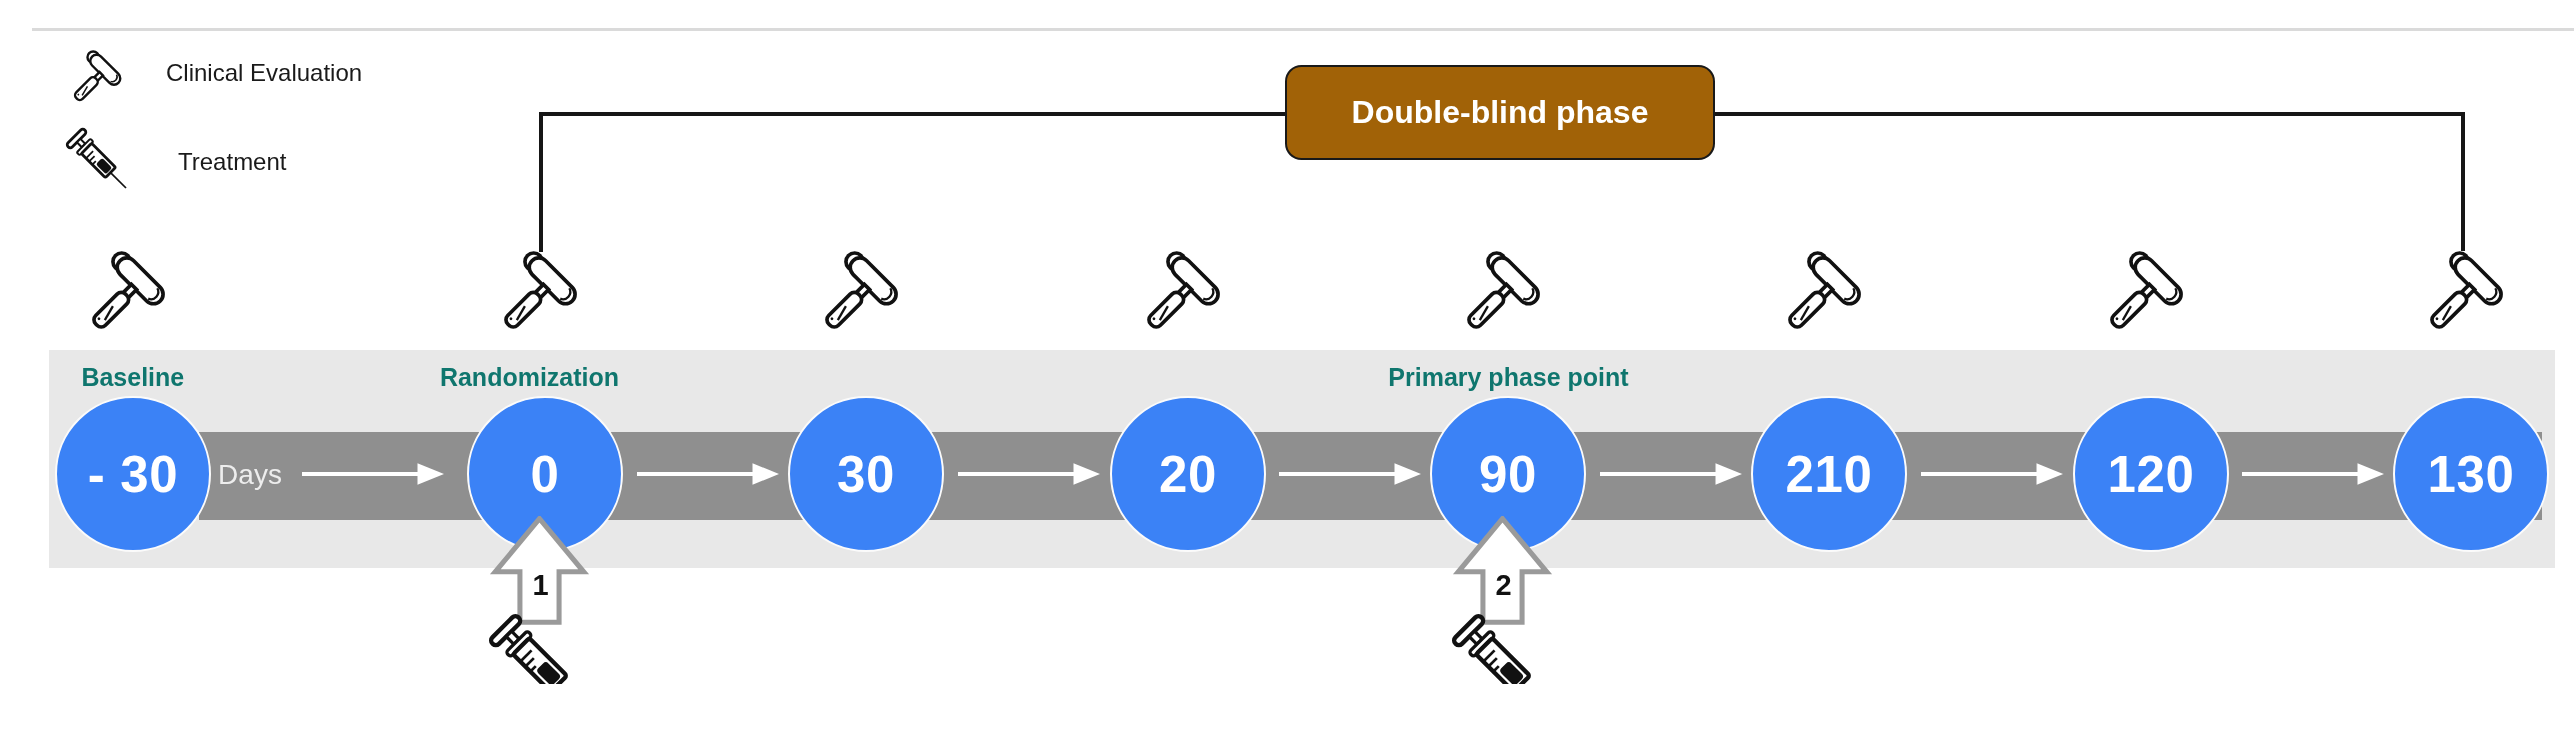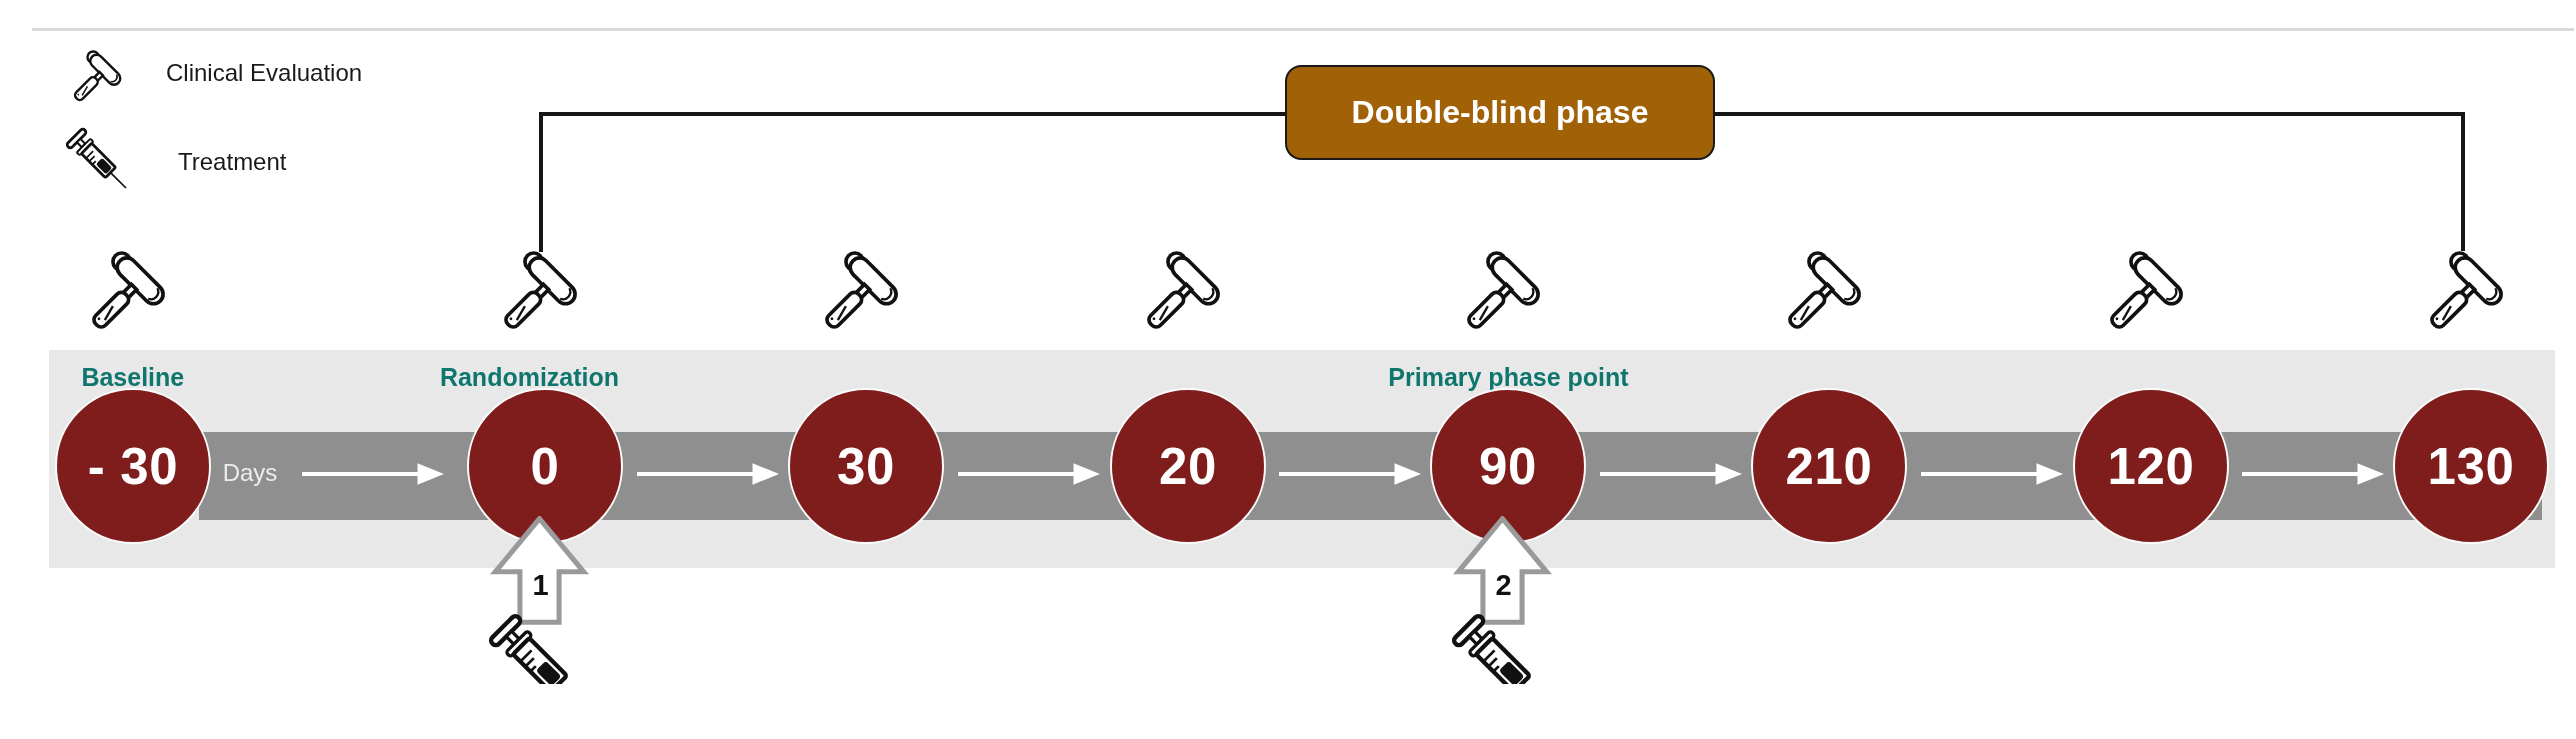--- a/index.html
+++ b/index.html
@@ -17,24 +17,24 @@
              border:2.5px solid #191919;border-radius:16.4px;box-sizing:border-box;
              display:flex;align-items:center;justify-content:center;
              color:#ffffff;font-size:32px;z-index:5;font-weight:bold;}
   
   .band-light{left:49px;top:350px;width:2506px;height:218px;background:#e8e8e8;z-index:0;}
   .band-dark{left:199px;top:432px;width:2343px;height:88px;background:#8f8f8f;z-index:1;}
   
   .pt-label{top:363px;width:253px;text-align:center;color:#0f766e;font-size:25px;
             font-weight:bold;z-index:2;white-space:nowrap;}
   .days-label{left:214px;top:459px;width:72px;text-align:center;color:#ededed;
-              font-size:24px;z-index:2;}
-  
-  .node{width:156px;height:156px;border-radius:50%;background:#7f1d1d;
-        border:2.5px solid #fbfbfb;box-sizing:border-box;top:388px;z-index:3;
+              font-size:28px;z-index:2;}
+  
+  .node{width:156px;height:156px;border-radius:50%;background:#3b82f6;
+        border:2.5px solid #fbfbfb;box-sizing:border-box;top:396px;z-index:3;
         display:flex;align-items:center;justify-content:center;}
   .node span{color:#ffffff;font-size:51px;font-weight:bold;letter-spacing:0.6px;white-space:nowrap;}
   
   .harrow{top:460px;width:142px;height:28px;z-index:2;}
   
   .hammer-svg{width:107px;height:107px;top:240px;z-index:2;}
   .syringe-svg{width:120px;height:120px;top:605px;z-index:4;}
   
   .marker-svg{top:516px;width:101px;height:109px;z-index:4;}
   .marker-num{top:568px;width:51px;height:35px;line-height:35px;text-align:center;

